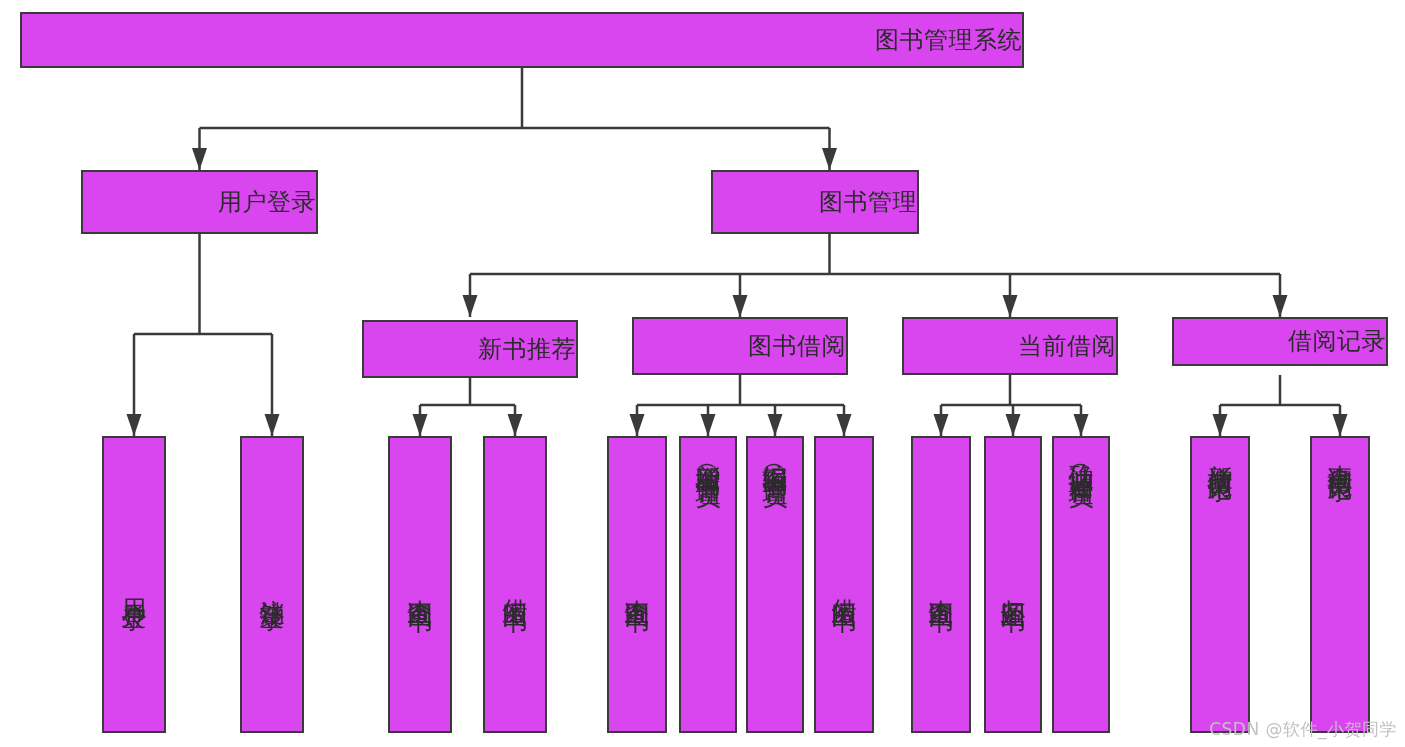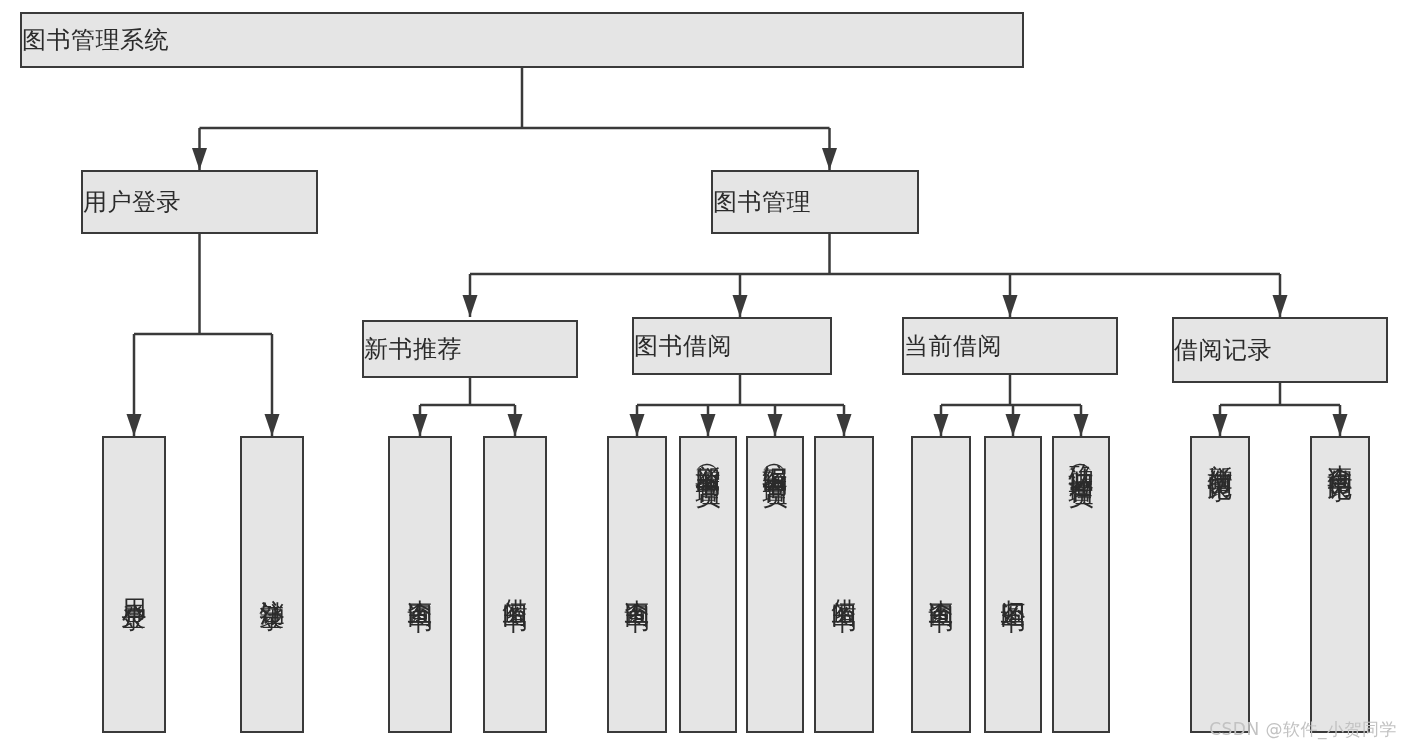--- a/index.html
+++ b/index.html
@@ -21,25 +21,25 @@
     position: absolute;
     left: 0;
     top: 0;
     width: 1405px;
     height: 747px;
     pointer-events: none;
   }
   .node {
     position: absolute;
     box-sizing: border-box;
-    background: #e5e5e5;
+    background: #d946ef;
     border: 2.5px solid #3a3a3a;
     display: flex;
     align-items: center;
-    justify-content: flex-start;
+    justify-content: flex-end;
     color: #2b2b2b;
     z-index: 2;
   }
   .node .lbl {
     display: block;
     line-height: 1.18;
     letter-spacing: 0.5px;
     text-align: center;
   }
   .node.horiz .lbl {
@@ -138,27 +138,27 @@
       </div>
       <div class="node horiz" style="left: 81px; top: 170px; width: 237px; height: 64px;">
         <span class="lbl">用户登录</span>
       </div>
       <div class="node horiz" style="left: 711px; top: 170px; width: 208px; height: 64px;">
         <span class="lbl">图书管理</span>
       </div>
       <div class="node horiz" style="left: 362px; top: 320px; width: 216px; height: 58px;">
         <span class="lbl">新书推荐</span>
       </div>
-      <div class="node horiz" style="left: 632px; top: 317px; width: 200px; height: 58px;">
+      <div class="node horiz" style="left: 632px; top: 317px; width: 216px; height: 58px;">
         <span class="lbl">图书借阅</span>
       </div>
       <div class="node horiz" style="left: 902px; top: 317px; width: 216px; height: 58px;">
         <span class="lbl">当前借阅</span>
       </div>
-      <div class="node horiz" style="left: 1172px; top: 317px; width: 216px; height: 66px;">
+      <div class="node horiz" style="left: 1172px; top: 317px; width: 216px; height: 49px;">
         <span class="lbl">借阅记录</span>
       </div>
       <div class="node vert mid" style="left: 102px; top: 436px; width: 64px; height: 297px;">
         <span class="lbl">用户登录</span>
       </div>
       <div class="node vert mid" style="left: 240px; top: 436px; width: 64px; height: 297px;">
         <span class="lbl">注销登录</span>
       </div>
       <div class="node vert mid" style="left: 388px; top: 436px; width: 64px; height: 297px;">
         <span class="lbl">查询图书</span>

